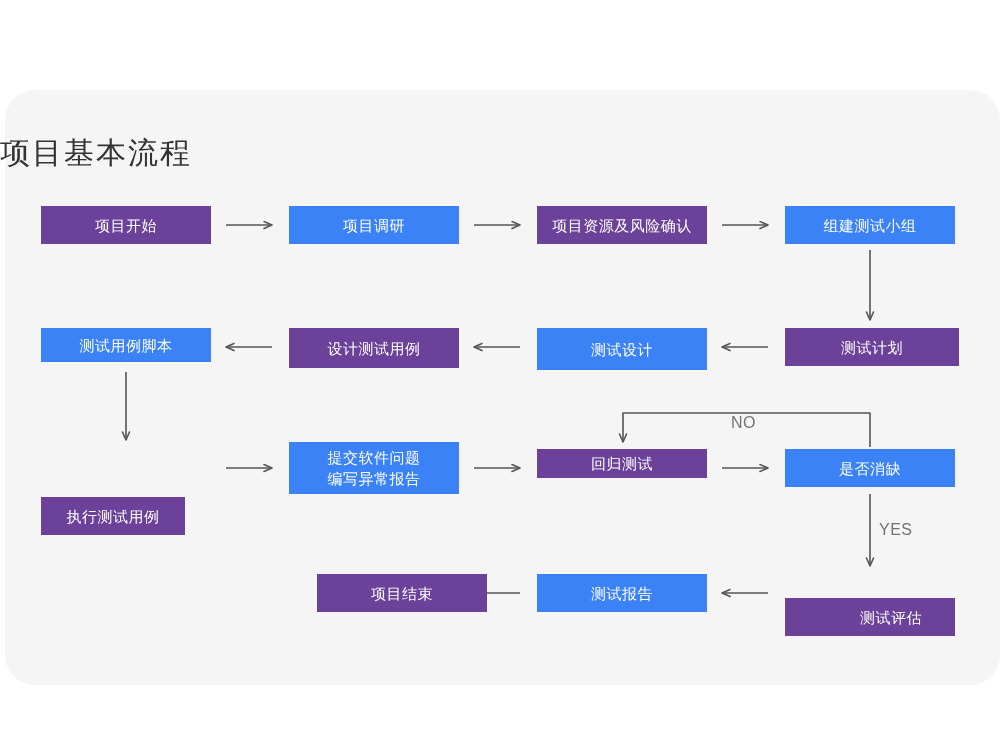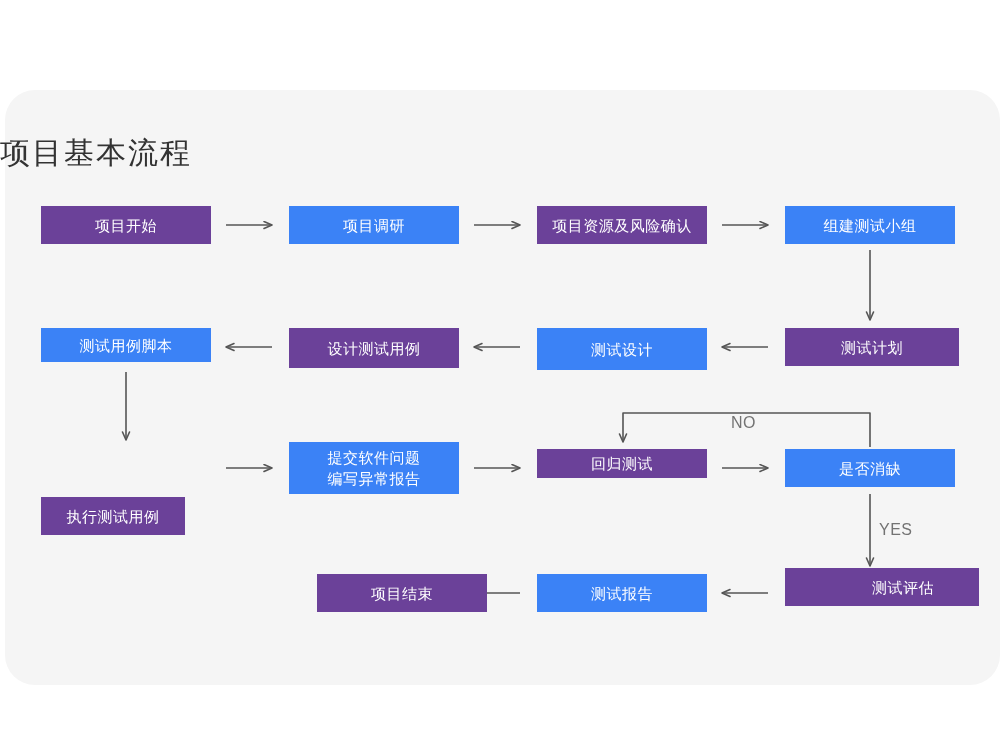--- a/index.html
+++ b/index.html
@@ -126,15 +126,15 @@
   <div class="node purple" style="left:785px; top:328px; width:174px; height:38px;">测试计划</div>
 
   <div class="node purple" style="left:41px;  top:449px; width:144px; height:38px;margin-top:48px;">执行测试用例</div>
   <div class="node gray" style="left:289px; top:442px; width:170px; height:52px;">提交软件问题
 编写异常报告</div>
   <div class="node purple" style="left:537px; top:449px; width:170px; height:29px;">回归测试</div>
   <div class="node gray" style="left:785px; top:449px; width:170px; height:38px;">是否消缺</div>
 
   <div class="node purple" style="left:289px; top:574px; width:170px; height:38px;margin-left:28px;">项目结束</div>
   <div class="node gray" style="left:537px; top:574px; width:170px; height:38px;">测试报告</div>
-  <div class="node purple" style="left:785px; top:568px; width:194px; height:38px;padding-left:42px;">测试评估</div>
+  <div class="node purple" style="left:785px; top:598px; width:170px; height:38px;padding-left:42px;">测试评估</div>
 
 </div>
 
 </body></html>

